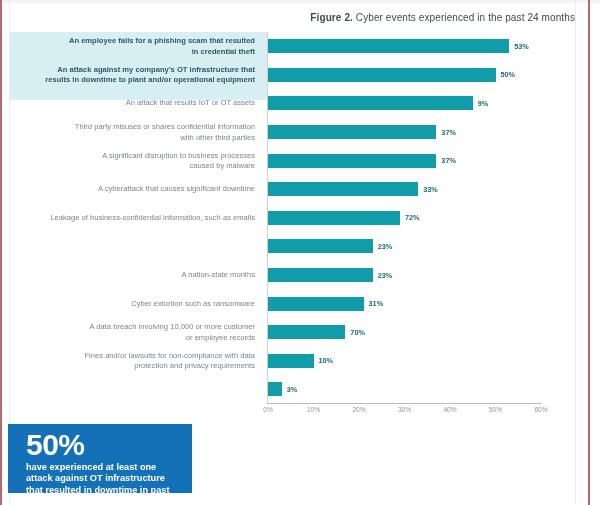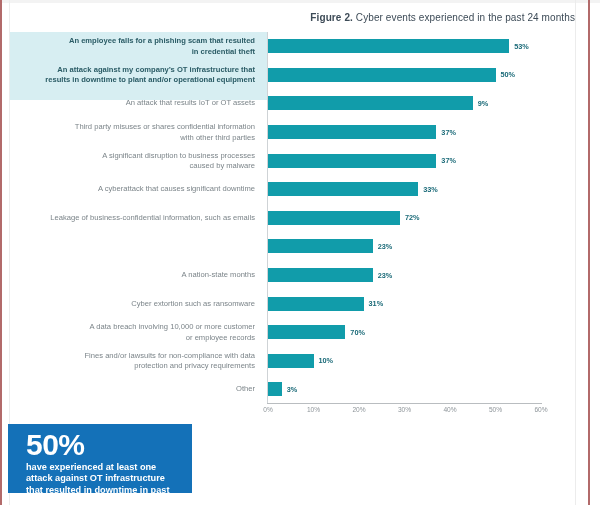--- a/index.html
+++ b/index.html
@@ -289,21 +289,20 @@
         </div>
       </div>
       <div class="row">
         <div class="row-label">Fines and/or lawsuits for non-compliance with data<br>protection and privacy requirements</div>
         <div class="bar-wrap">
           <div class="bar" style="width: 45.5px; background: rgb(17, 156, 170);"></div>
           <div class="bar-value">10%</div>
         </div>
       </div>
       <div class="row">
-        <div class="row-label">Other</div>
         <div class="bar-wrap">
           <div class="bar" style="width: 13.65px; background: rgb(17, 156, 170);"></div>
           <div class="bar-value">3%</div>
         </div>
       </div>
     </div>
   <div class="xaxis" id="xaxis">
       <div class="xtick" style="left: 268px;">0%</div>
       <div class="xtick" style="left: 313.5px;">10%</div>
       <div class="xtick" style="left: 359px;">20%</div>

